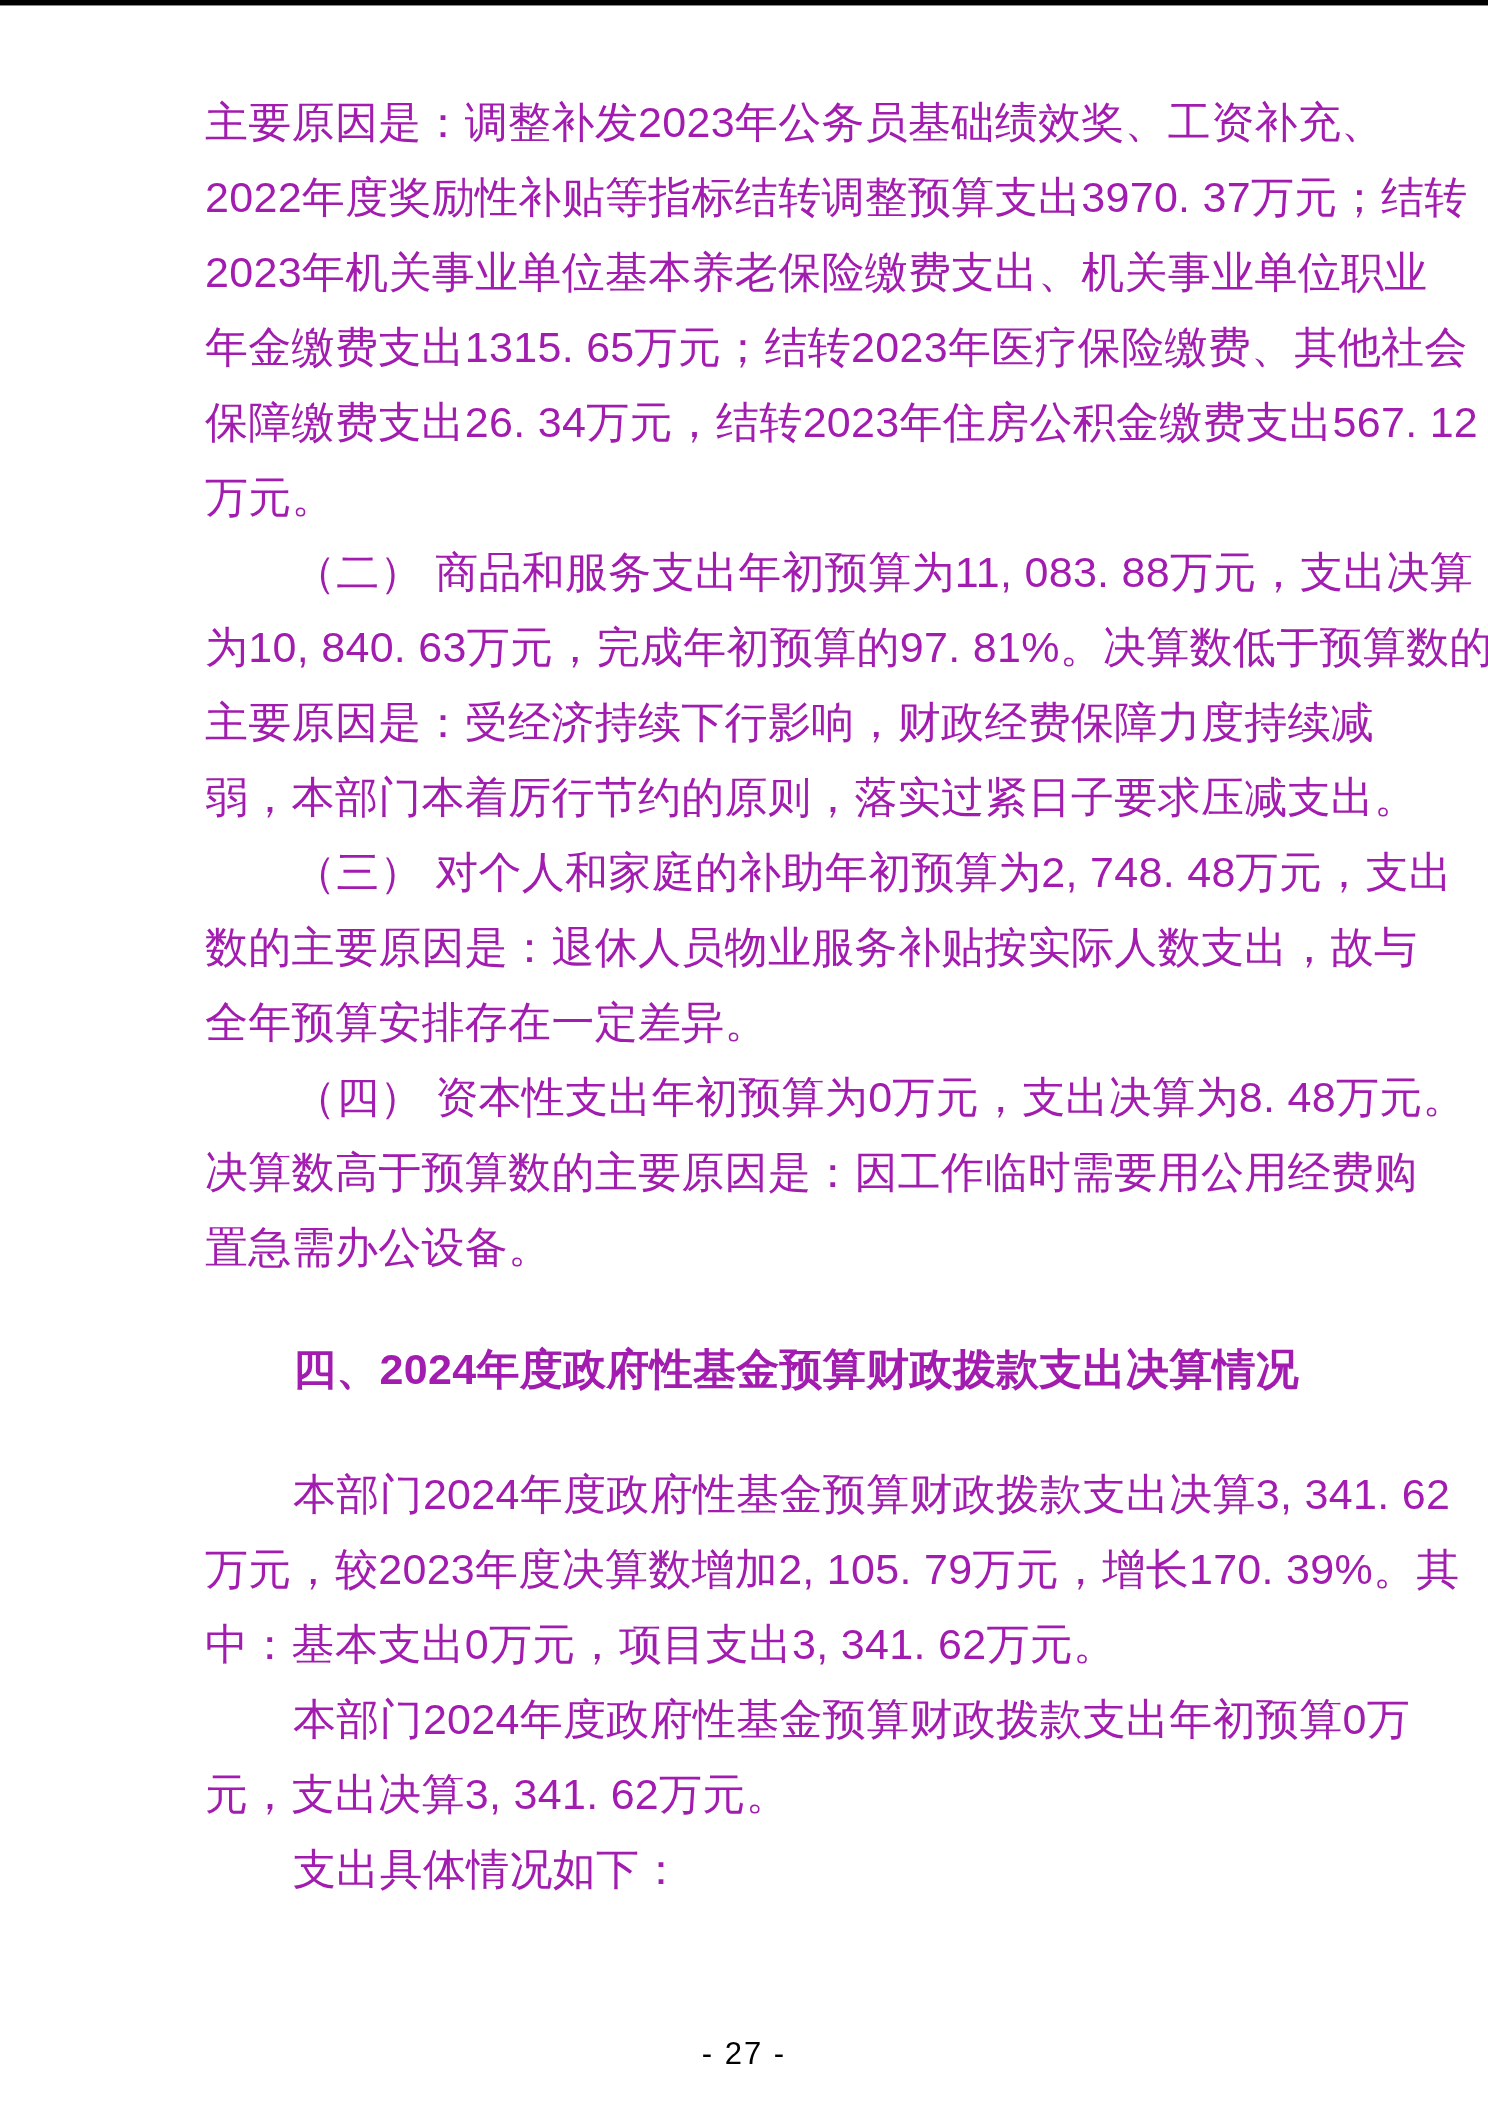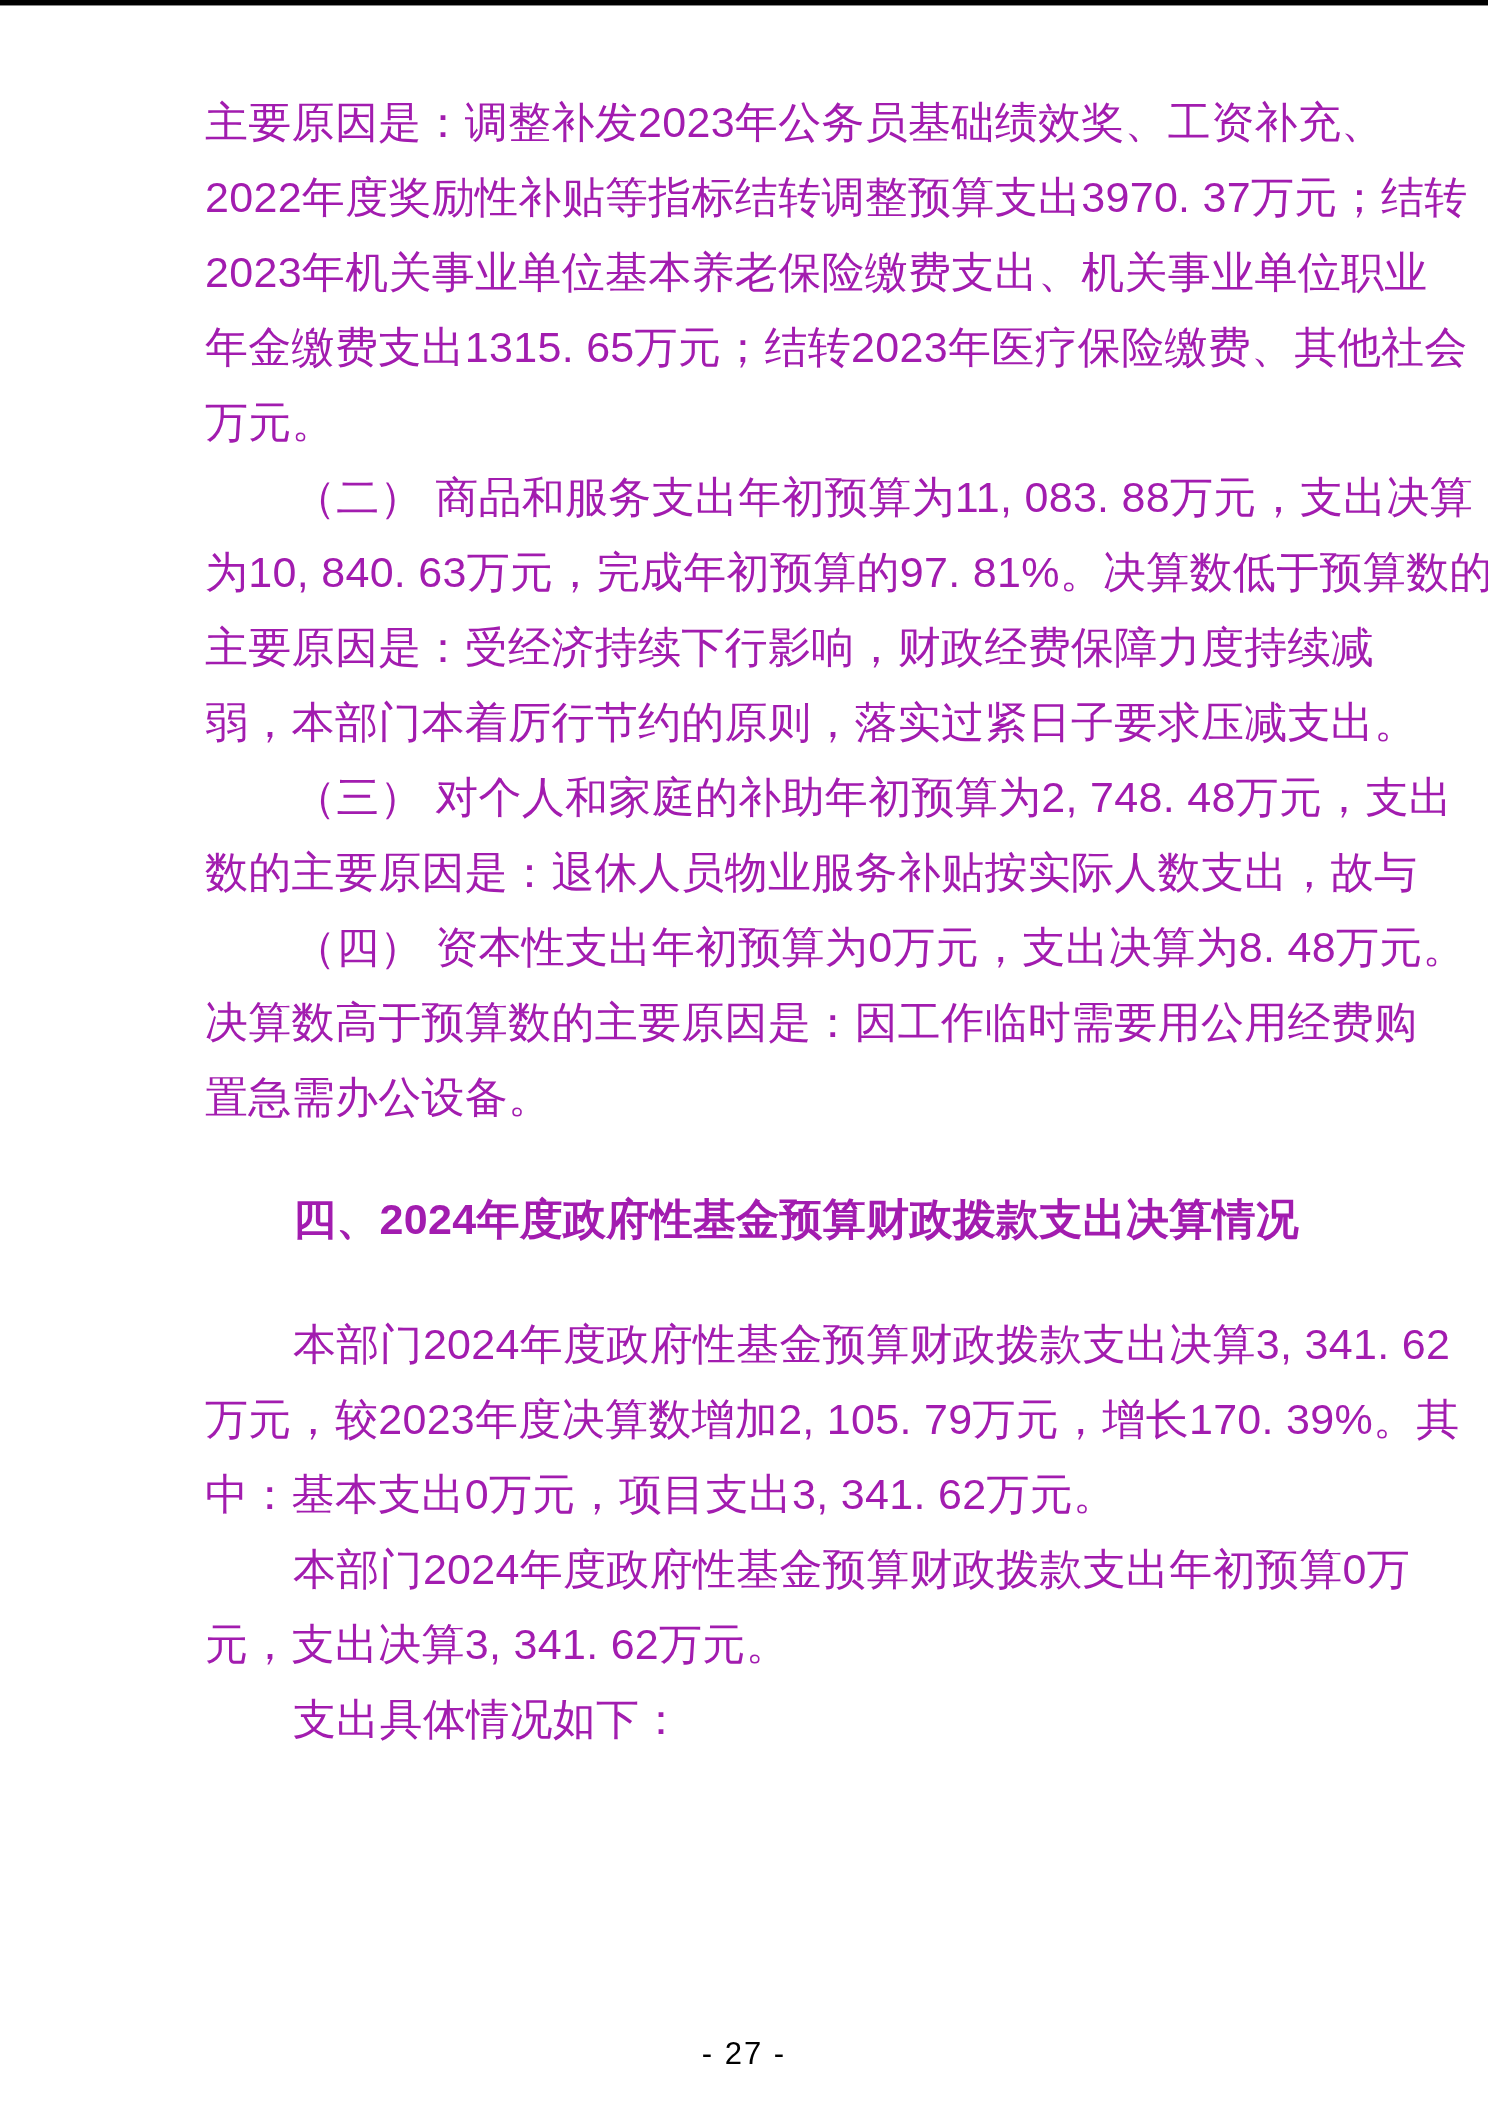--- a/index.html
+++ b/index.html
@@ -69,31 +69,33 @@
 <body>
 
 <div class="top-edge-bar"></div>
 
 <main class="text-block">
     <div class="paragraph body">
       <div class="line">主要原因是：调整补发2023年公务员基础绩效奖、工资补充、</div>
       <div class="line">2022年度奖励性补贴等指标结转调整预算支出3970. 37万元；结转</div>
       <div class="line">2023年机关事业单位基本养老保险缴费支出、机关事业单位职业</div>
       <div class="line">年金缴费支出1315. 65万元；结转2023年医疗保险缴费、其他社会</div>
+      <div class="line">保障缴费支出26. 34万元，结转2023年住房公积金缴费支出567. 12</div>
       <div class="line">万元。</div>
     </div>
     <div class="paragraph body">
       <div class="line indent">（二） 商品和服务支出年初预算为11, 083. 88万元，支出决算</div>
       <div class="line">为10, 840. 63万元，完成年初预算的97. 81%。决算数低于预算数的</div>
       <div class="line">主要原因是：受经济持续下行影响，财政经费保障力度持续减</div>
       <div class="line">弱，本部门本着厉行节约的原则，落实过紧日子要求压减支出。</div>
     </div>
     <div class="paragraph body">
       <div class="line indent">（三） 对个人和家庭的补助年初预算为2, 748. 48万元，支出</div>
       <div class="line">数的主要原因是：退休人员物业服务补贴按实际人数支出，故与</div>
+      <div class="line">全年预算安排存在一定差异。</div>
     </div>
     <div class="paragraph body">
       <div class="line indent">（四） 资本性支出年初预算为0万元，支出决算为8. 48万元。</div>
       <div class="line">决算数高于预算数的主要原因是：因工作临时需要用公用经费购</div>
       <div class="line">置急需办公设备。</div>
     </div>
     <div class="paragraph heading">
       <div class="line indent">四、2024年度政府性基金预算财政拨款支出决算情况</div>
     </div>
     <div class="paragraph body">

